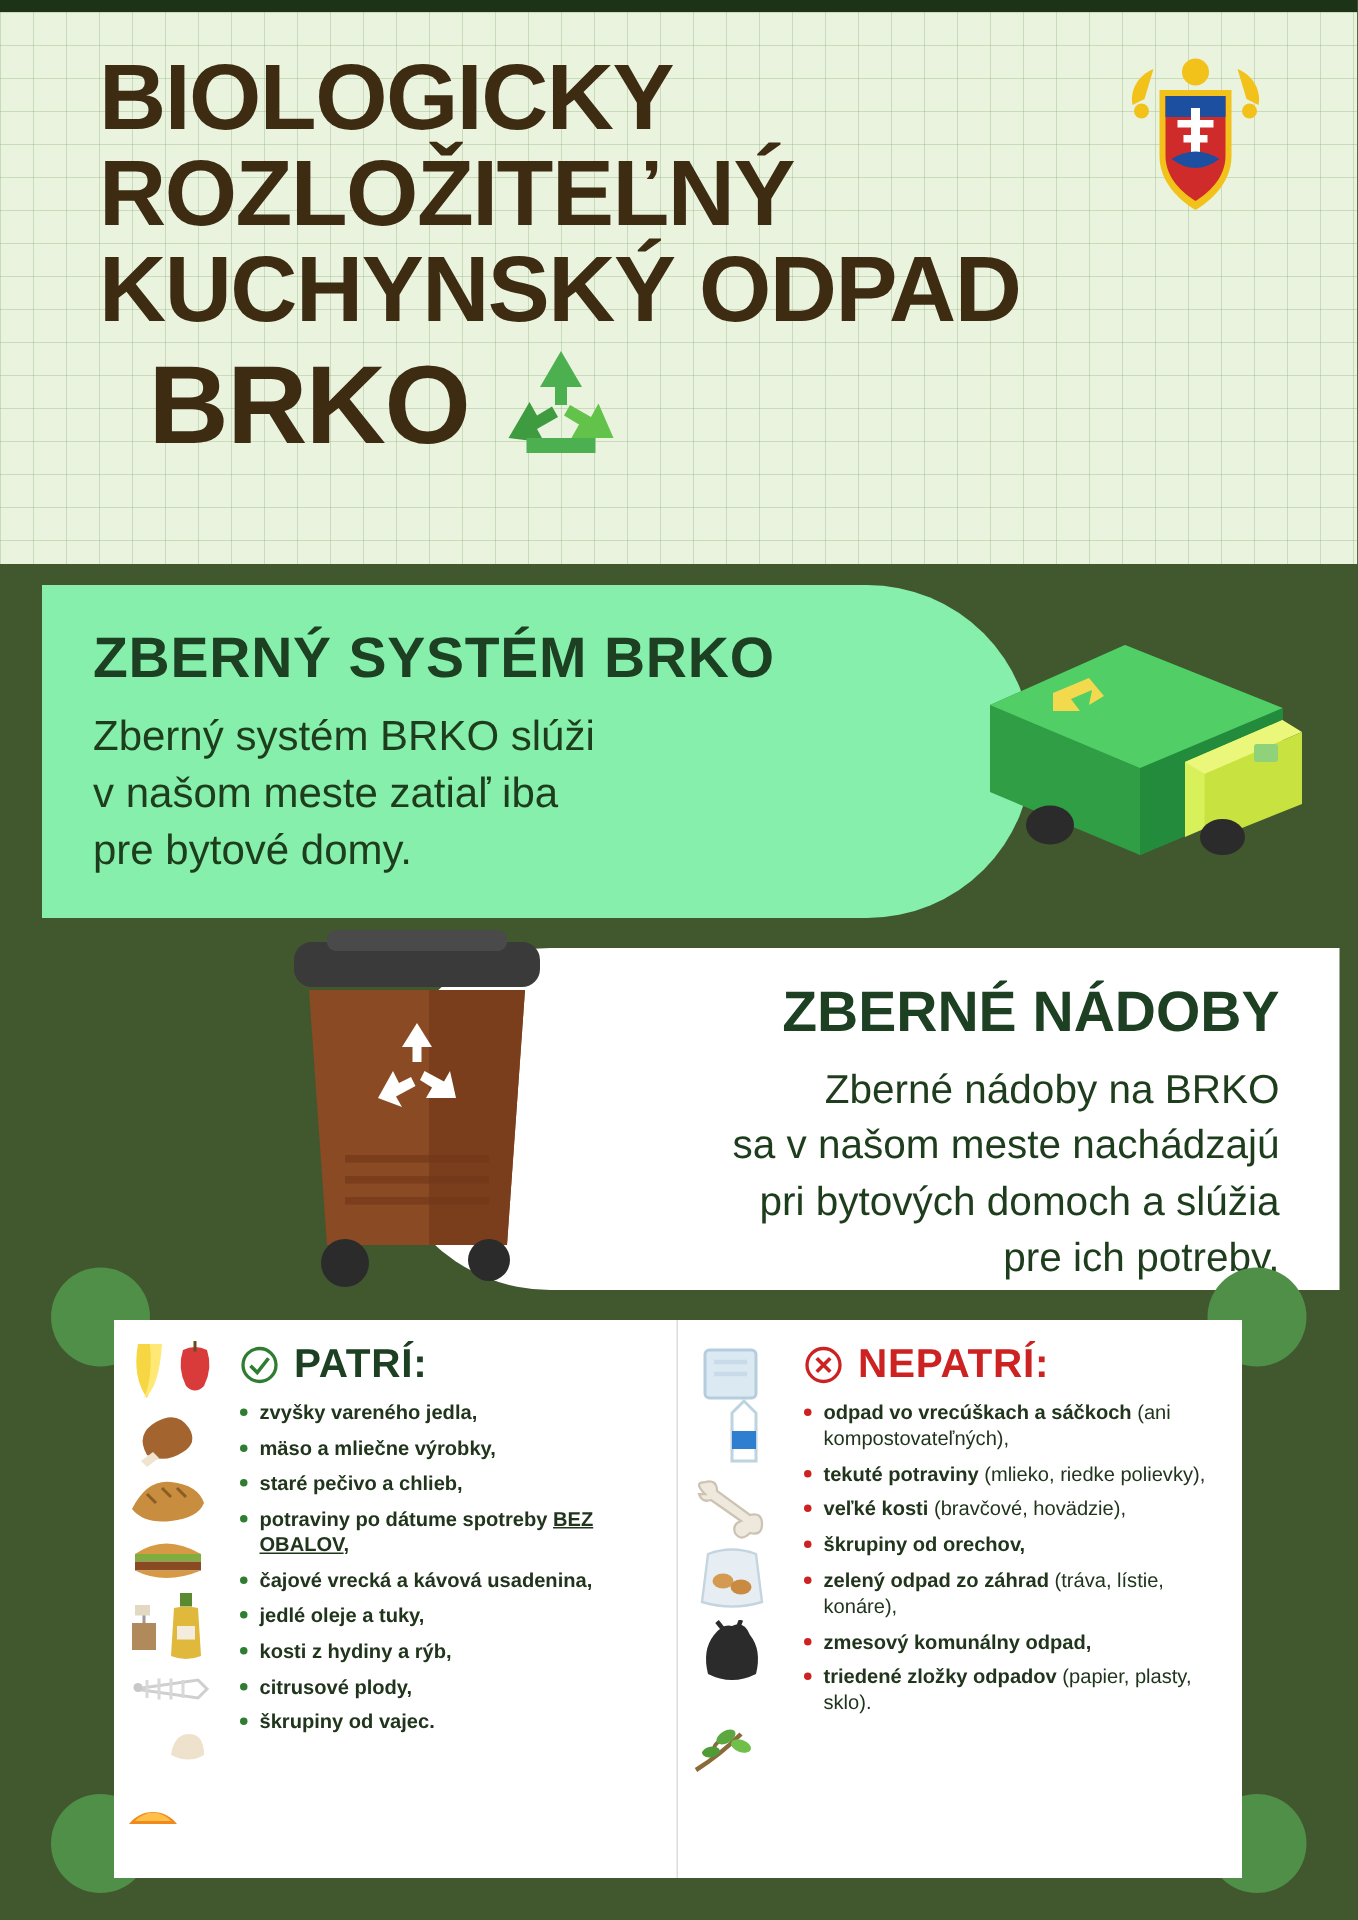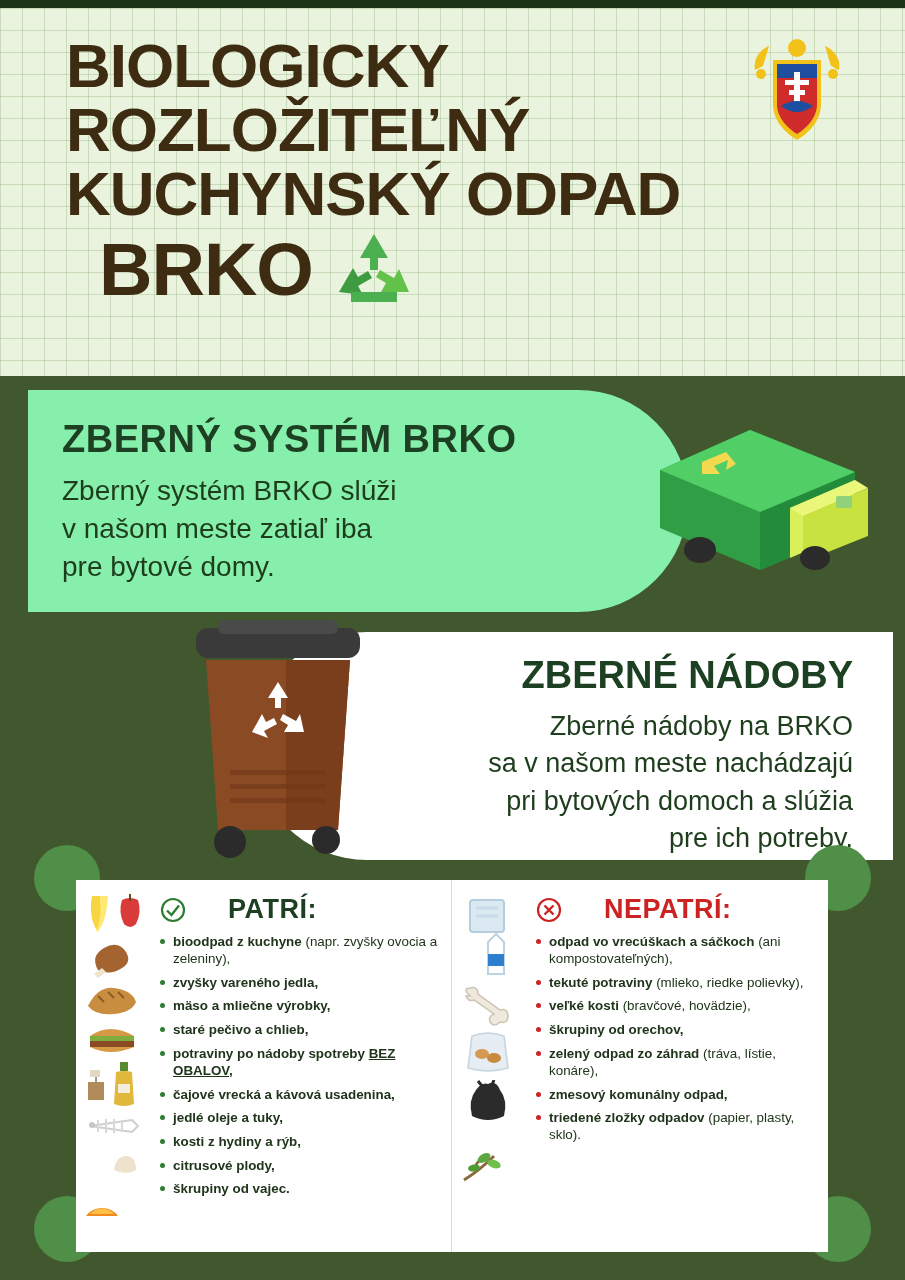--- a/index.html
+++ b/index.html
@@ -113,21 +113,21 @@
   }
   .panel-col.left { border-right: 1px solid #dcdcdc; }
   .col-head {
     display: flex; align-items: center; gap: 10px;
     margin-left: 74px; margin-bottom: 8px;
   }
   .col-head .badge {
     width: 26px; height: 26px; flex: 0 0 26px;
   }
   .col-title {
-    font-size: 27px; font-weight: bold; letter-spacing: 0.5px; margin-left: 32px;
+    font-size: 27px; font-weight: bold; letter-spacing: 0.5px;
   }
   .col-title.yes { color: #1d4023; }
   .col-title.no  { color: #cc2222; }
   .bullets {
     margin-left: 74px; list-style: none;
   }
   .bullets li {
     position: relative;
     font-size: 13.4px; color: #20351c; line-height: 1.28;
     margin-bottom: 6.5px; padding-left: 13px;
@@ -325,25 +325,24 @@
         <span class="badge">
           <svg width="26" height="26" viewBox="0 0 26 26">
               <circle cx="13" cy="13" r="11" fill="none" stroke="#2e7d32" stroke-width="2.2"></circle>
               <path d="M7 13.5 L11.5 18 L19 8.5" fill="none" stroke="#2e7d32" stroke-width="2.4"></path>
             </svg>
         </span>
         <span class="col-title yes">PATRÍ:</span>
       </div>
 
       <ul class="bullets">
-        <li><span>bioodpad z kuchyne </span><span class="normal">(napr. zvyšky ovocia a zeleniny),</span></li>
         <li><span>zvyšky vareného jedla,</span></li>
         <li><span>mäso a mliečne výrobky,</span></li>
         <li><span>staré pečivo a chlieb,</span></li>
-        <li><span>potraviny po nádoby spotreby </span><span class="u">BEZ OBALOV</span><span>,</span></li>
+        <li><span>potraviny po dátume spotreby </span><span class="u">BEZ OBALOV</span><span>,</span></li>
         <li><span>čajové vrecká a kávová usadenina,</span></li>
         <li><span>jedlé oleje a tuky,</span></li>
         <li><span>kosti z hydiny a rýb,</span></li>
         <li><span>citrusové plody,</span></li>
         <li><span>škrupiny od vajec.</span></li>
       </ul>
     </div>
 
     <div class="panel-col right">
       <div class="icon-strip">

